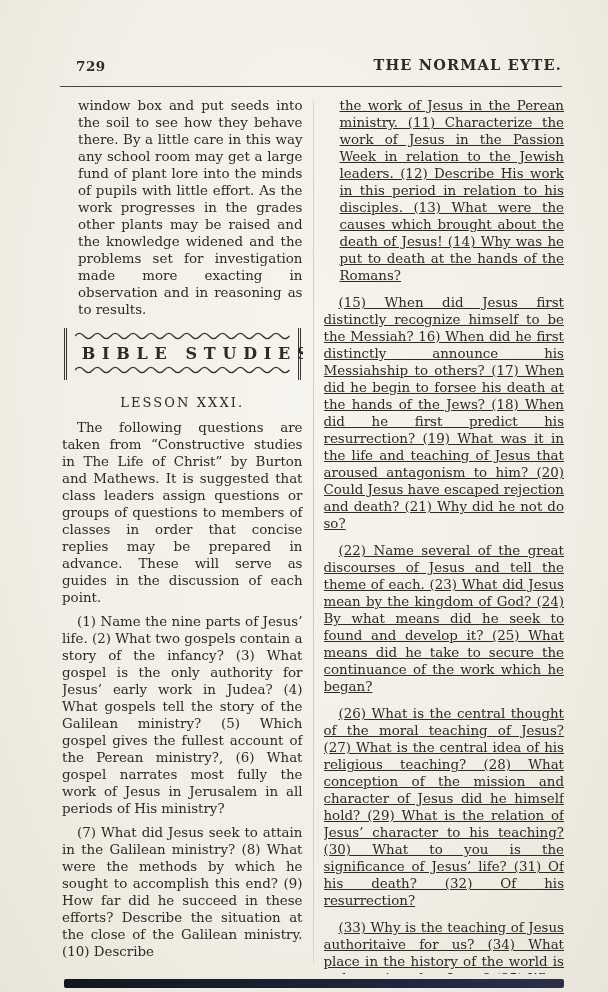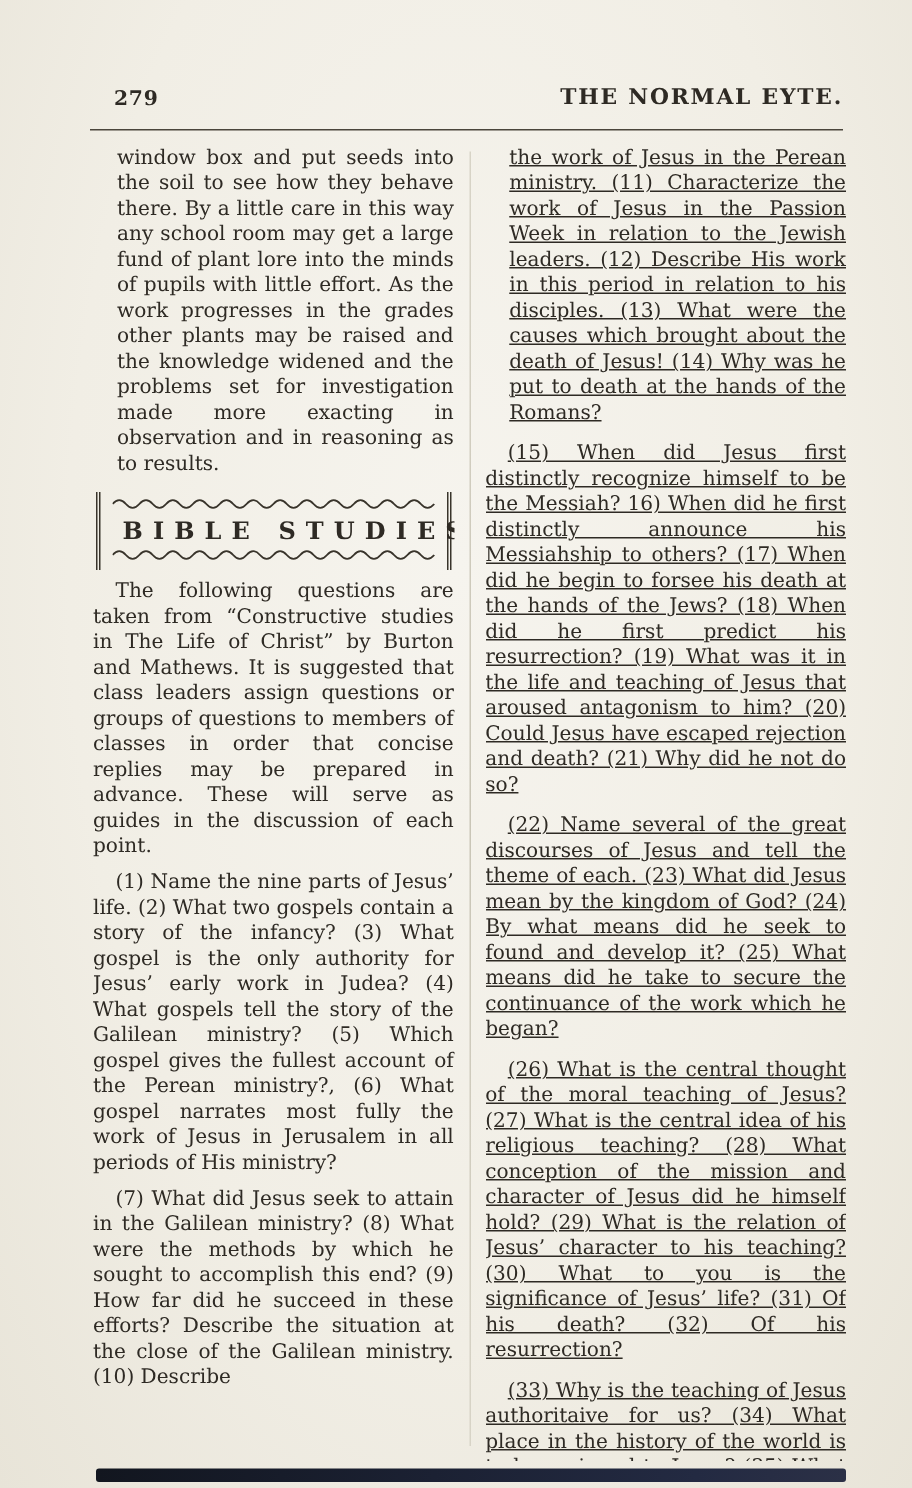--- a/index.html
+++ b/index.html
@@ -132,41 +132,42 @@
     background: linear-gradient(90deg, #12161f, #1b2133 45%, #232a42 80%, #2b3046);
     border-radius: 2px;
   }
 </style>
 </head>
 <body>
 
 <div class="page">
 
   <div class="header">
-    <span class="pagenum">279</span>
+    <span class="pagenum">729</span>
     <span class="masthead">THE NORMAL EYTE.</span>
   </div>
   <div class="header-rule"></div>
 
   <div class="columns">
 
     <div class="column left">
 
       <p class="cont">window box and put seeds into the soil to see how they behave there. By a little care in this way any school room may get a large fund of plant lore into the minds of pupils with little effort.  As the work progresses in the grades other plants may be raised and the knowledge widened and the problems set for investigation made more exacting in observation and in reasoning as to results.</p>
 
       <div class="bible-box">
         <svg class="scroll-ornament" viewBox="0 0 240 14" preserveAspectRatio="none" xmlns="http://www.w3.org/2000/svg">
           <path d="M0,7 Q5,1 10,7 T20,7 T30,7 T40,7 T50,7 T60,7 T70,7 T80,7 T90,7 T100,7 T110,7 T120,7 T130,7 T140,7 T150,7 T160,7 T170,7 T180,7 T190,7 T200,7 T210,7 T220,7 T230,7 T240,7" fill="none" stroke="#39342b" stroke-width="1.4"></path>
         </svg>
         <div class="box-title">BIBLE STUDIES</div>
         <svg class="scroll-ornament" viewBox="0 0 240 14" preserveAspectRatio="none" xmlns="http://www.w3.org/2000/svg">
           <path d="M0,7 Q5,1 10,7 T20,7 T30,7 T40,7 T50,7 T60,7 T70,7 T80,7 T90,7 T100,7 T110,7 T120,7 T130,7 T140,7 T150,7 T160,7 T170,7 T180,7 T190,7 T200,7 T210,7 T220,7 T230,7 T240,7" fill="none" stroke="#39342b" stroke-width="1.4"></path>
         </svg>
       </div>
 
+      <div class="lesson-heading">LESSON XXXI.</div>
 
       <p class="indent">The following questions are taken from “Constructive studies in The Life of Christ” by Burton and Mathews.  It is suggested that class leaders assign questions or groups of questions to members of classes in order that concise replies may be prepared in advance.  These will serve as guides in the discussion of each point.</p>
       <p class="indent">(1) Name the nine parts of Jesus’ life.  (2) What two gospels contain a story of the infancy?  (3) What gospel is the only authority for Jesus’ early work in Judea?  (4) What gospels tell the story of the Galilean ministry?  (5) Which gospel gives the fullest account of the Perean ministry?, (6) What gospel narrates most fully the work of Jesus in Jerusalem in all periods of His ministry?</p>
       <p class="indent">(7) What did Jesus seek to attain in the Galilean ministry?  (8) What were the methods by which he sought to accomplish this end?  (9) How far did he succeed in these efforts? Describe the situation at the close of the Galilean ministry.  (10) Describe</p>
     </div>
 
     <div class="col-rule"></div>
 
     <div class="column right">
       <p class="cont">the work of Jesus in the Perean ministry.  (11) Characterize the work of Jesus in the Passion Week in relation to the Jewish leaders.  (12) Describe His work in this period in relation to his disciples.  (13) What were the causes which brought about the death of Jesus!  (14) Why was he put to death at the hands of the Romans?</p>

